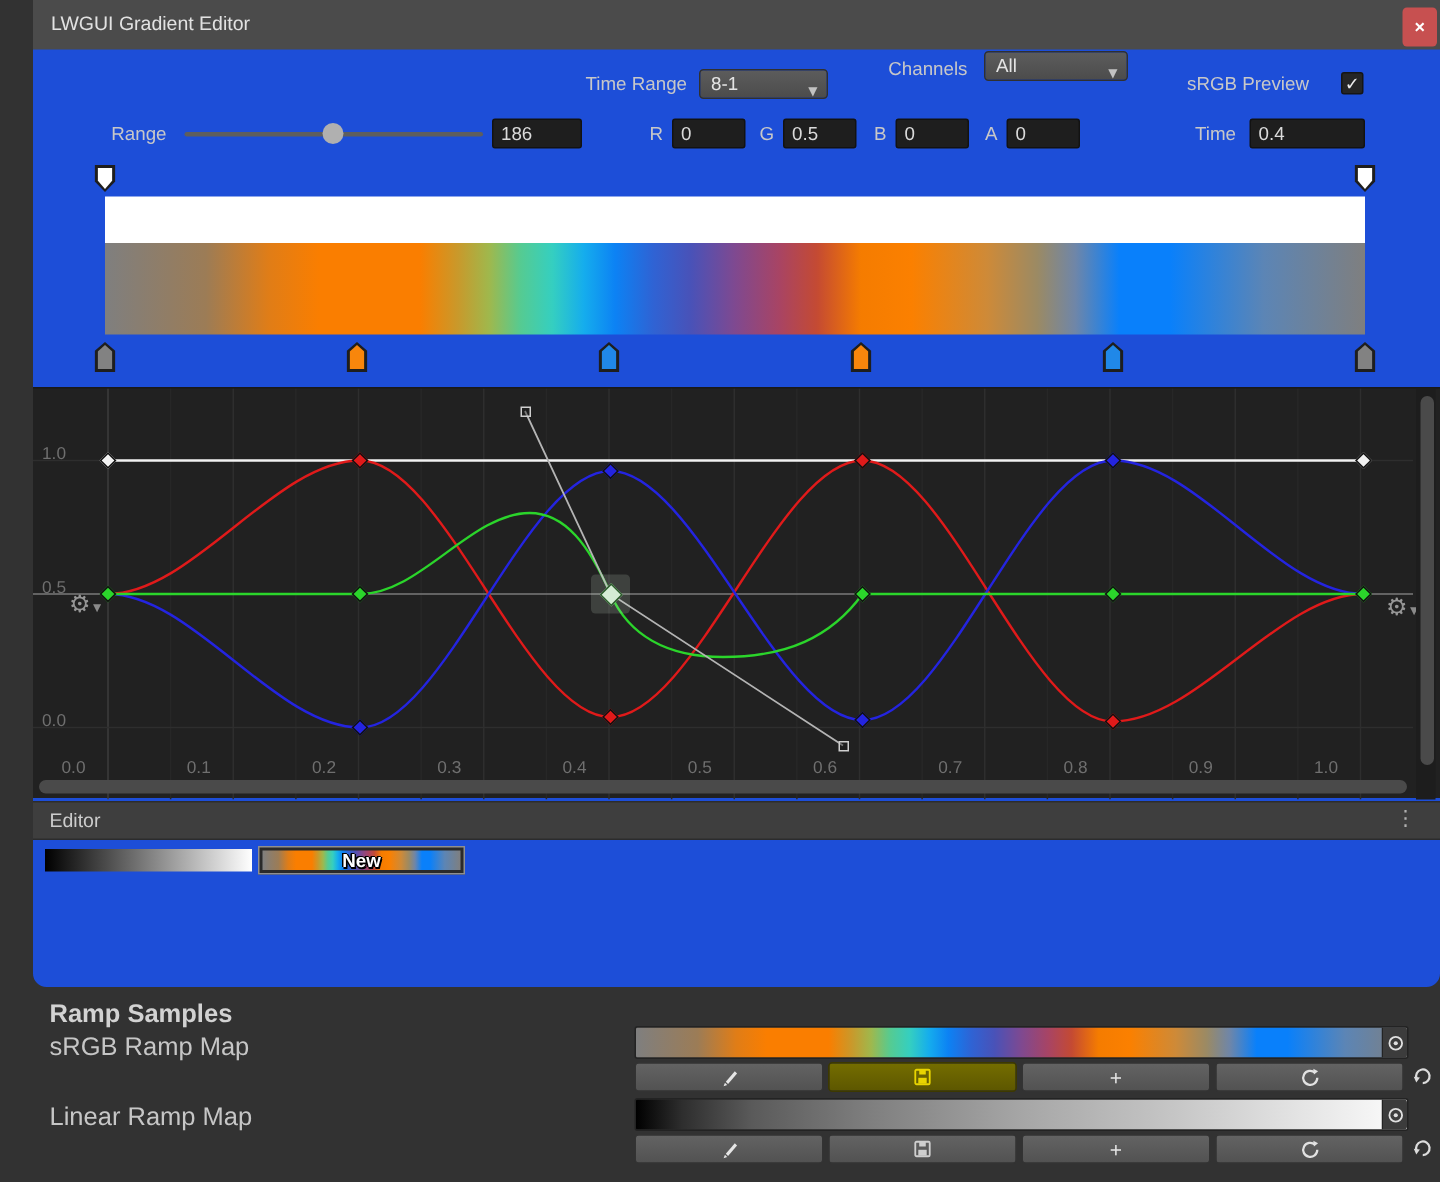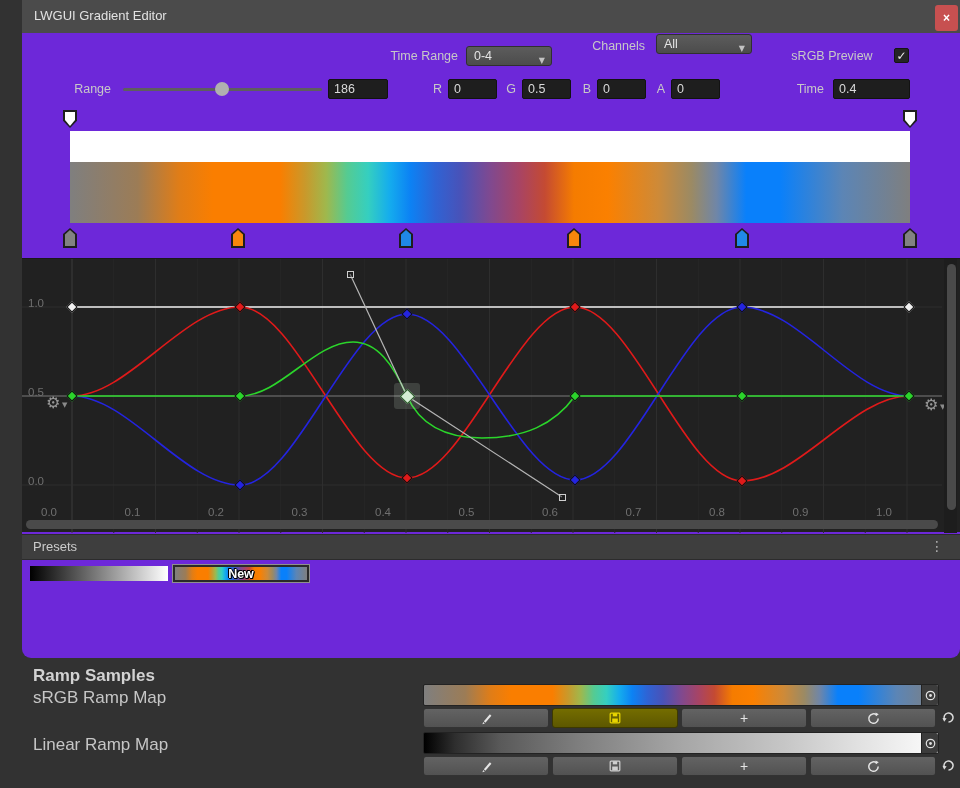--- a/index.html
+++ b/index.html
@@ -1,20 +1,20 @@
 <!DOCTYPE html>
 <html><head>
 <meta charset="utf-8">
 <style>
   *{box-sizing:border-box;margin:0;padding:0;}
   html,body{width:960px;height:788px;overflow:hidden;}
   body{position:relative;background:#323232;font-family:"Liberation Sans",sans-serif;color:#c8c8c8;}
 
   
-  #popup{position:absolute;left:22px;top:0;width:938px;height:658px;background:#6d28d9;border-radius:0 0 9px 9px;text-decoration:underline;}
+  #popup{position:absolute;left:22px;top:0;width:938px;height:658px;background:#1d4ed8;border-radius:0 0 9px 9px;text-decoration:underline;}
   #titlebar{position:absolute;left:0;top:0;width:938px;height:33px;background:#4b4b4b;}
   #title-text{position:absolute;left:12px;top:8px;font-size:13px;color:#e2e2e2;}
   #close-btn{position:absolute;left:913px;top:5px;width:23px;height:26px;background:#c75050;border-radius:3px;
              display:flex;align-items:center;justify-content:center;color:#fff;font-size:12px;font-weight:bold;cursor:pointer;}
 
   
   .lbl{position:absolute;font-size:12.5px;color:#c8c8c8;line-height:20px;text-align:right;}
   #lbl-timerange{left:344px;top:46px;width:92px;}
   #lbl-channels{left:551px;top:36px;width:72px;}
   #lbl-srgb{left:758px;top:46px;width:104px;text-align:center;}
@@ -102,21 +102,21 @@
 
   <div id="titlebar">
     <span id="title-text">LWGUI Gradient Editor</span>
     <div id="close-btn">
       <span>×</span>
     </div>
   </div>
 
   <span class="lbl" id="lbl-timerange">Time Range</span>
   <div class="dropdown" id="dd-timerange">
-    <span>0-4</span>
+    <span>8-1</span>
     <span class="dd-caret">▼</span>
   </div>
   <span class="lbl" id="lbl-channels">Channels</span>
   <div class="dropdown" id="dd-channels">
     <span>All</span>
     <span class="dd-caret">▼</span>
   </div>
   <span class="lbl" id="lbl-srgb">sRGB Preview</span>
   <div id="cb-srgb">
     <span>✓</span>
@@ -245,21 +245,21 @@
         <div class="handle" style="left: 536.5px; top: 234.5px;"></div>
       </div>
     <div class="gear" style="left:24px;top:394px;top:136px;" id="gear-left">⚙<small>▼</small></div>
     <div class="gear" style="left:902px;top:138px;" id="gear-right">⚙<small>▼</small></div>
     <div id="scroll-v-track"></div>
     <div id="scroll-v"></div>
     <div id="scroll-h"></div>
   </div>
 
   <div id="presets-header">
-    <span id="presets-title">Presets</span>
+    <span id="presets-title">Editor</span>
     <div id="presets-menu">⋮</div>
   </div>
   <div id="preset-1" style="background:linear-gradient(90deg,#000000 0%,#ffffff 100%)"></div>
   <div id="preset-2">
     <div id="preset-2-grad" style="background:linear-gradient(90deg,#7f7f7f 0%,#9c7c56 8%,#e07d17 13%,#fa7e00 17%,#fa7e00 25%,#c9992b 28%,#9fb84d 30.5%,#55cb92 33%,#35cfc0 35.5%,#15aded 38%,#0c82f4 40.5%,#2f63d4 43.5%,#4952b8 46.5%,#7f4990 50%,#a84464 53.5%,#c44a33 56.5%,#f57c00 60%,#fb8000 64%,#ce8a38 70%,#9b8a64 74%,#6f86a8 77%,#0980fb 80.5%,#0980fb 84.5%,#5c85b5 92%,#7f7f7f 100%)"></div>
     <div id="preset-2-label">New</div>
   </div>
 
 </div>
 

